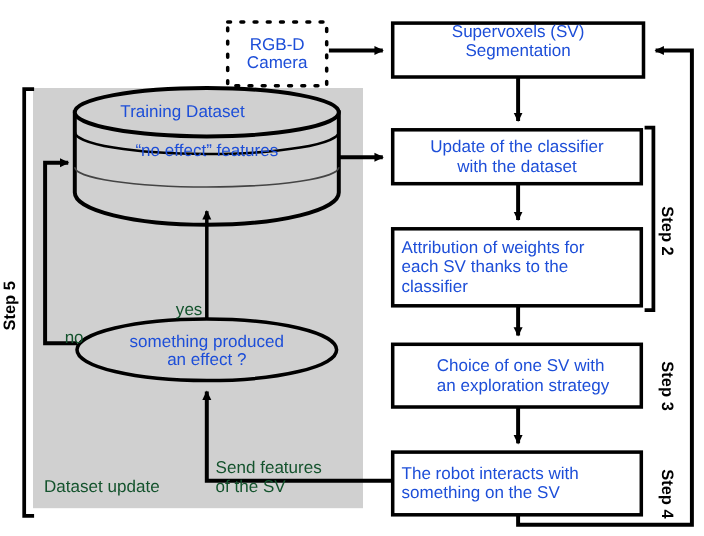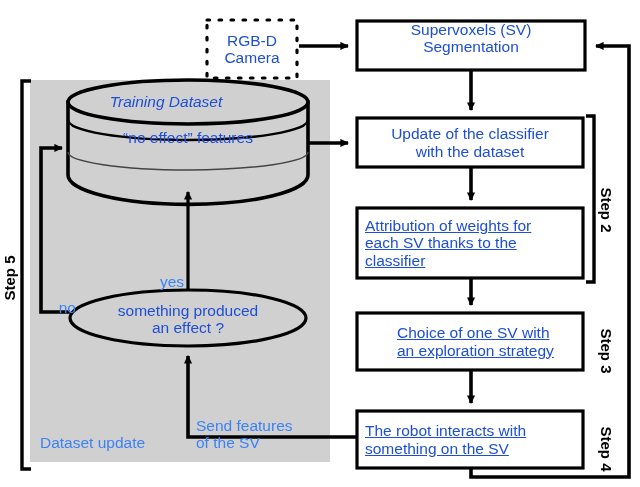--- a/index.html
+++ b/index.html
@@ -33,38 +33,37 @@
   .boxtxt {
     font-size: 15.5px;
     display: flex;
     align-items: center;
     justify-content: center;
     text-align: center;
   }
   .boxtxt.left {
     justify-content: flex-start;
     text-align: left;
-    text-decoration: underline;
   }
   .steplabel {
     font-size: 15px;
     font-weight: bold;
     color: #000;
   }
   .rot-cw {
     transform: rotate(90deg);
     transform-origin: left top;
   }
   .rot-ccw {
     transform: rotate(-90deg);
     transform-origin: left top;
   }
   .smalllbl {
     font-size: 15.5px;
-    color: #3b82f6;
+    color: #14532d;
   }
   .hitbox {
     position: absolute;
   }
 </style>
 </head>
 <body>
 
 <div id="canvas">
 
@@ -133,21 +132,21 @@
   <div class="txt boxtxt left" style="left:365px; top:210px; width:216px; height:66px;">Attribution of weights for
 each SV thanks to the
 classifier</div>
 
   <div class="txt boxtxt left" style="left:365px; top:315px; width:216px; height:53px;margin-left:32px;">Choice of one SV with
 an exploration strategy</div>
 
   <div class="txt boxtxt left" style="left:365px; top:413px; width:216px; height:53px;">The robot interacts with
 something on the SV</div>
 
-  <div class="txt boxtxt" style="left:68px; top:92px; width:196px; height:20px;font-style:italic;">Training Dataset</div>
+  <div class="txt boxtxt" style="left:68px; top:92px; width:196px; height:20px;">Training Dataset</div>
   <div class="txt boxtxt" style="left:68px; top:128px; width:240px; height:20px;">“no effect” features</div>
 
   <div class="txt boxtxt" style="left:80px; top:300px; width:216px; height:38px;">something produced
 an effect ?</div>
 
   <div class="txt smalllbl" style="left:142px; top:273px; width:42px; text-align:right;">yes</div>
   <div class="txt smalllbl" style="left:44px; top:299px; width:32px; text-align:right;">no</div>
 
   <div class="txt smalllbl" style="left:196px; top:417px; width:150px; text-align:left;">Send features
 of the SV</div>

